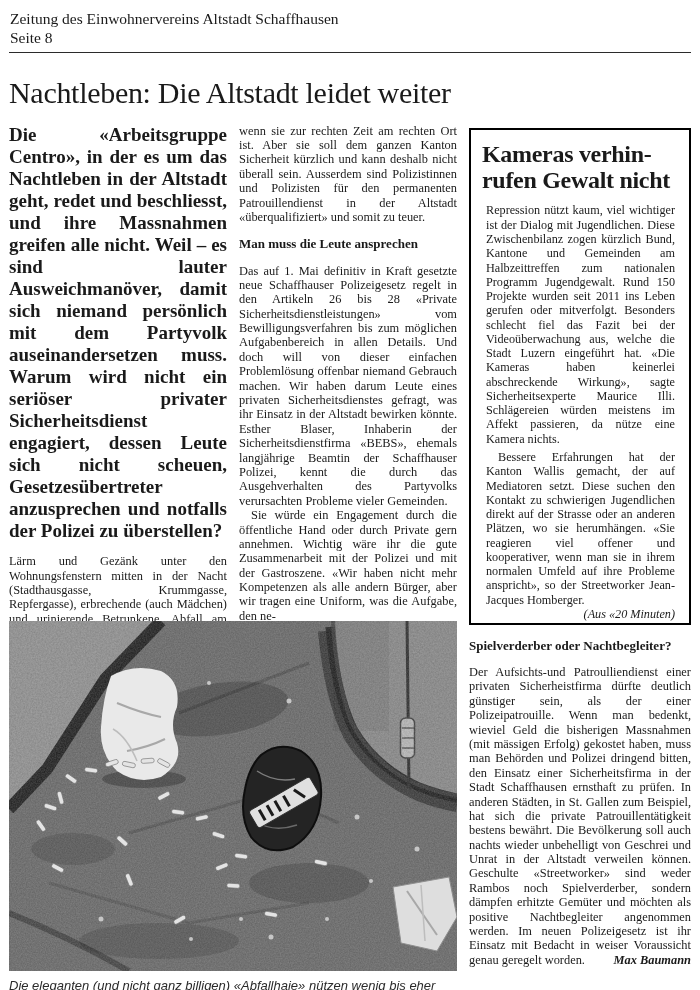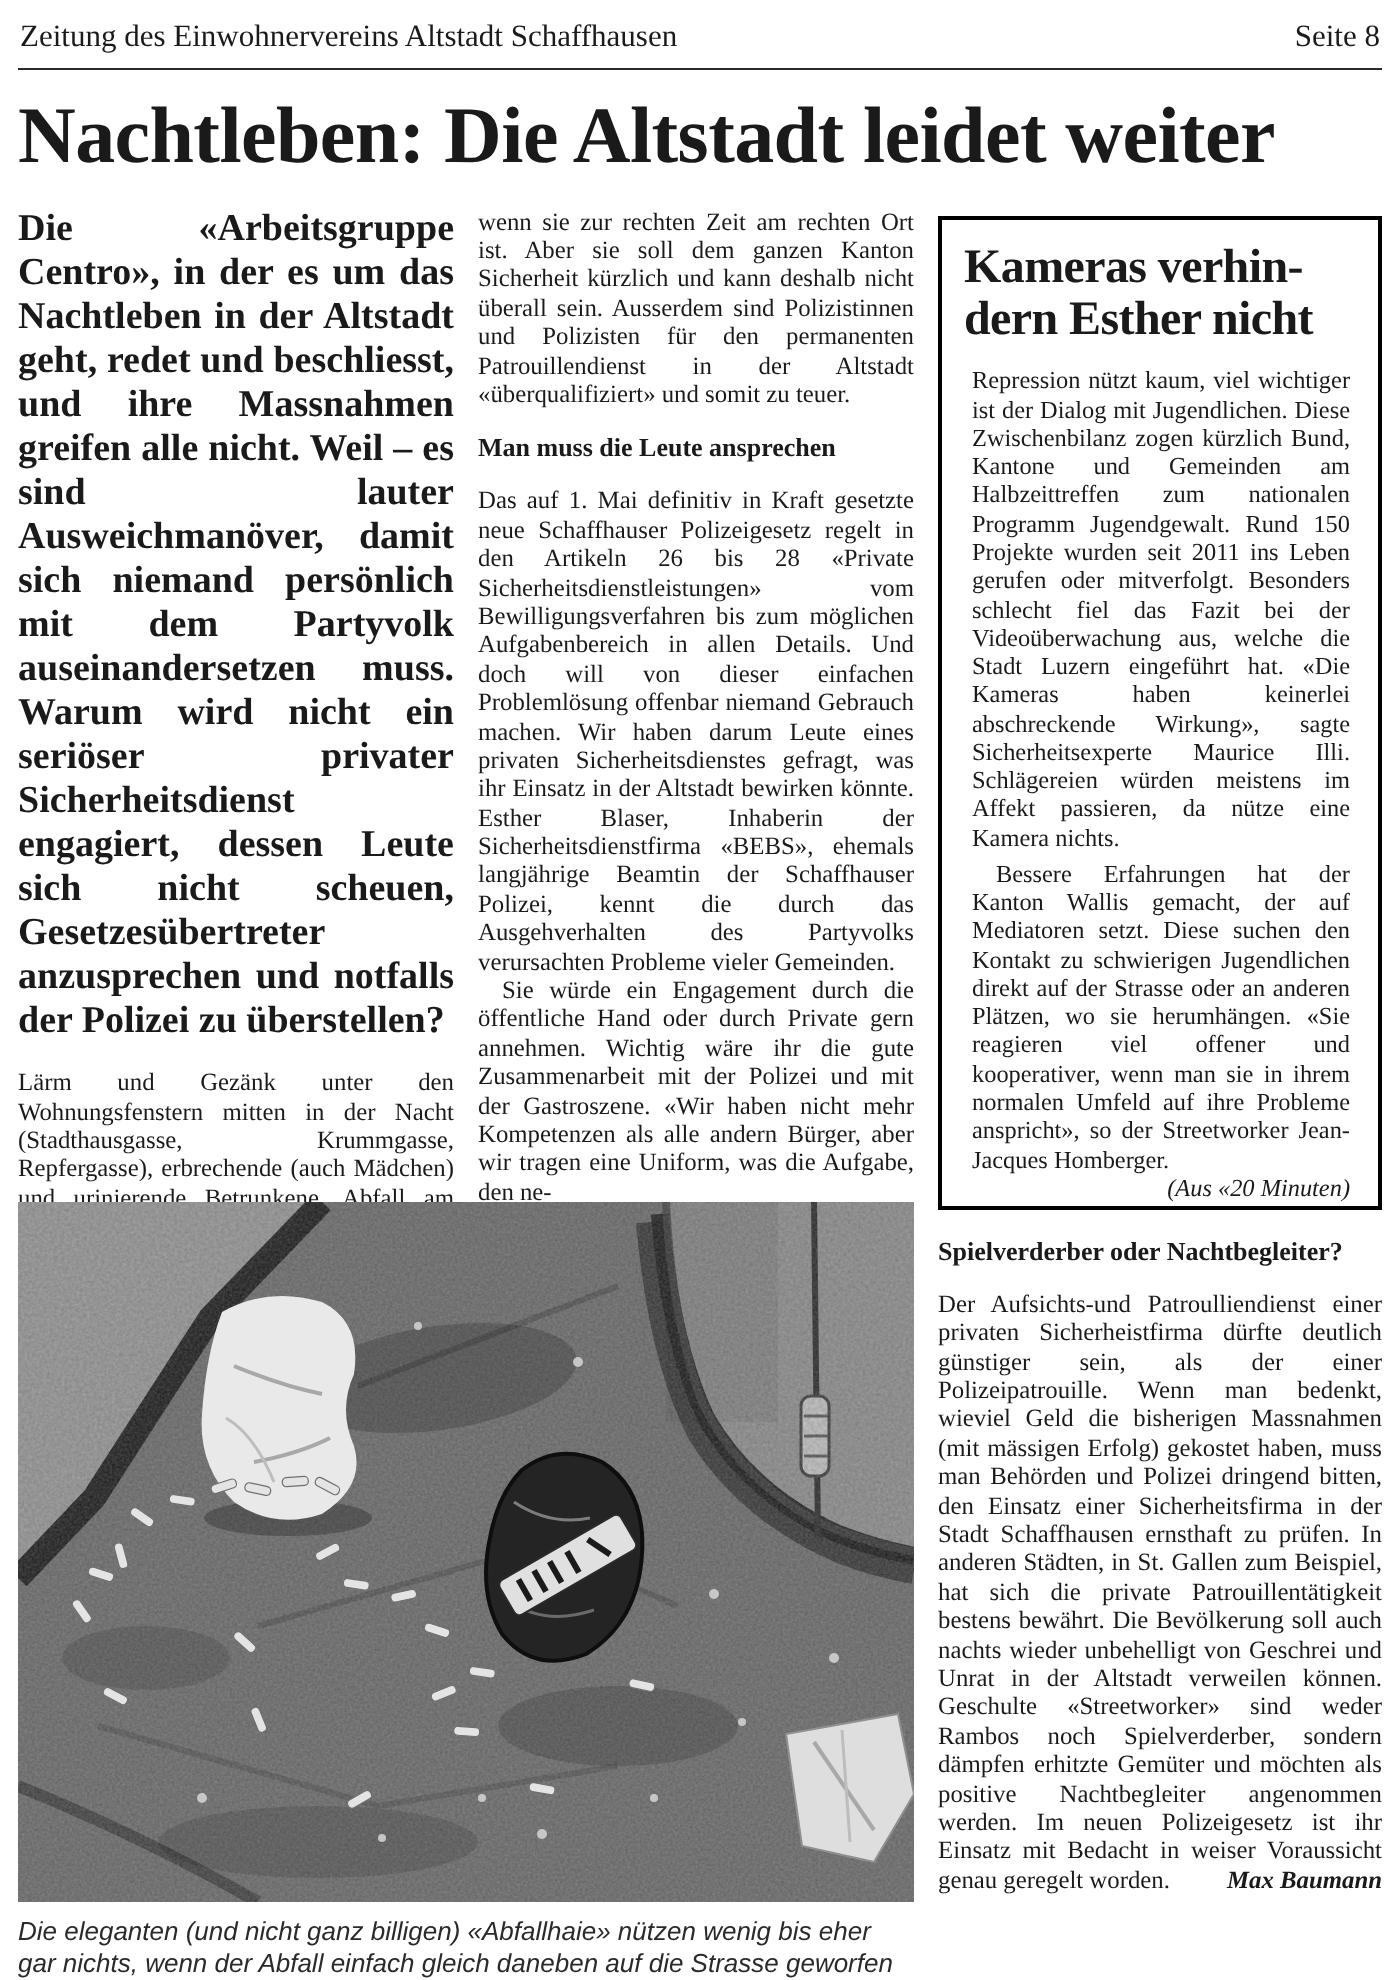--- a/index.html
+++ b/index.html
@@ -9,26 +9,26 @@
     margin:0 auto;
     background:#ffffff;
     box-sizing:border-box;
     padding:8px 9px 0 9px;
     overflow:hidden;
     font-family:"Liberation Serif", serif;
     color:#1a1a1a;
   }
   .masthead{
     display:flex;justify-content:space-between;align-items:baseline;
-    font-size:15.5px;line-height:1.2;padding:2px 1px 5px 1px;
+    font-size:15.5px;line-height:1.2;padding:2px 1px 5px 1px;flex-direction:column;
   }
   .rule{border-bottom:1.6px solid #2b2b2b;}
   h1.headline{
-    font-size:40px;font-weight:700;letter-spacing:-0.3px;
-    margin:12px 0 15px 0;line-height:1.05;
+    font-size:30px;font-weight:400;letter-spacing:-0.3px;
+    margin:24px 0 15px 0;line-height:1.05;
   }
   .content{
     display:grid;
     grid-template-columns:218px 218px 222px;
     grid-template-rows:497px auto;
     column-gap:12px;
   }
   .col{font-size:12.4px;line-height:1.16;text-align:justify;hyphens:auto;-webkit-hyphens:auto;}
   .col1{grid-column:1;grid-row:1;overflow:hidden;}
   .col2{grid-column:2;grid-row:1;overflow:hidden;}
@@ -83,21 +83,21 @@
       <p class="gap-after">wenn sie zur rechten Zeit am rechten Ort ist. Aber sie soll dem ganzen Kanton Sicherheit kürzlich und kann deshalb nicht überall sein. Ausserdem sind Polizistinnen und Polizisten für den permanenten Patrouillendienst in der Altstadt «überqualifiziert» und somit zu teuer.</p>
       <h3 class="subhead">Man muss die Leute ansprechen</h3>
       <p>Das auf 1. Mai definitiv in Kraft gesetzte neue Schaffhauser Polizeigesetz regelt in den Artikeln 26 bis 28 «Private Sicherheitsdienstleistungen» vom Bewilligungsverfahren bis zum möglichen Aufgabenbereich in allen Details. Und doch will von dieser einfachen Problemlösung offenbar niemand Gebrauch machen. Wir haben darum Leute eines privaten Sicherheitsdienstes gefragt, was ihr Einsatz in der Altstadt bewirken könnte. Esther Blaser, Inhaberin der Sicherheitsdienstfirma «BEBS», ehemals langjährige Beamtin der Schaffhauser Polizei, kennt die durch das Ausgehverhalten des Partyvolks verursachten Probleme vieler Gemeinden.</p>
       <p class="indent">Sie würde ein Engagement durch die öffentliche Hand oder durch Private gern annehmen. Wichtig wäre ihr die gute Zusammenarbeit mit der Polizei und mit der Gastroszene. «Wir haben nicht mehr Kompetenzen als alle andern Bürger, aber wir tragen eine Uniform, was die Aufgabe, den ne-</p>
     </div>
 
     <div class="col col3">
       <aside class="box">
         <h2 class="boxtitle">
           <span>Kameras verhin-</span>
-          <span>dern Esther nicht</span>
+          <span>rufen Gewalt nicht</span>
         </h2>
         <p>Repression nützt kaum, viel wichtiger ist der Dialog mit Jugendlichen. Diese Zwischenbilanz zogen kürzlich Bund, Kantone und Gemeinden am Halbzeittreffen zum nationalen Programm Jugendgewalt. Rund 150 Projekte wurden seit 2011 ins Leben gerufen oder mitverfolgt. Besonders schlecht fiel das Fazit bei der Videoüberwachung aus, welche die Stadt Luzern eingeführt hat. «Die Kameras haben keinerlei abschreckende Wirkung», sagte Sicherheitsexperte Maurice Illi. Schlägereien würden meistens im Affekt passieren, da nütze eine Kamera nichts.</p>
         <p class="indent"><span>Bessere Erfahrungen hat der Kanton Wallis gemacht, der auf Mediatoren setzt. Diese suchen den Kontakt zu schwierigen Jugendlichen direkt auf der Strasse oder an anderen Plätzen, wo sie herumhängen. «Sie reagieren viel offener und kooperativer, wenn man sie in ihrem normalen Umfeld auf ihre Probleme anspricht», so der Streetworker Jean-Jacques Homberger.</span> <span class="attr">(Aus «20 Minuten)</span></p>
       </aside>
       <h3 class="subhead">Spielverderber oder Nachtbegleiter?</h3>
       <p><span>Der Aufsichts-und Patroulliendienst einer privaten Sicherheistfirma dürfte deutlich günstiger sein, als der einer Polizeipatrouille. Wenn man bedenkt, wieviel Geld die bisherigen Massnahmen (mit mässigen Erfolg) gekostet haben, muss man Behörden und Polizei dringend bitten, den Einsatz einer Sicherheitsfirma in der Stadt Schaffhausen ernsthaft zu prüfen. In anderen Städten, in St. Gallen zum Beispiel, hat sich die private Patrouillentätigkeit bestens bewährt. Die Bevölkerung soll auch nachts wieder unbehelligt von Geschrei und Unrat in der Altstadt verweilen können. Geschulte «Streetworker» sind weder Rambos noch Spielverderber, sondern dämpfen erhitzte Gemüter und möchten als positive Nachtbegleiter angenommen werden. Im neuen Polizeigesetz ist ihr Einsatz mit Bedacht in weiser Voraussicht genau geregelt worden.</span> <span class="byline">Max Baumann</span></p>
     </div>
 
     <figure class="photoblock">
       <svg viewBox="0 0 448 350" preserveAspectRatio="none" role="img">

